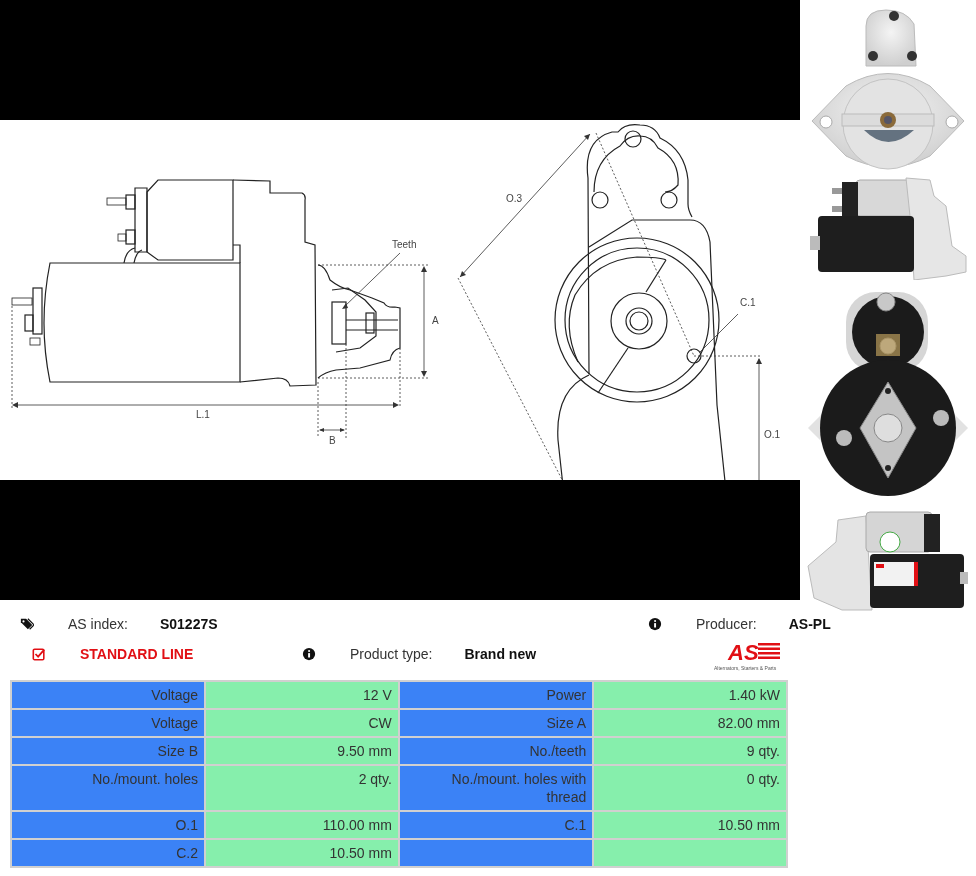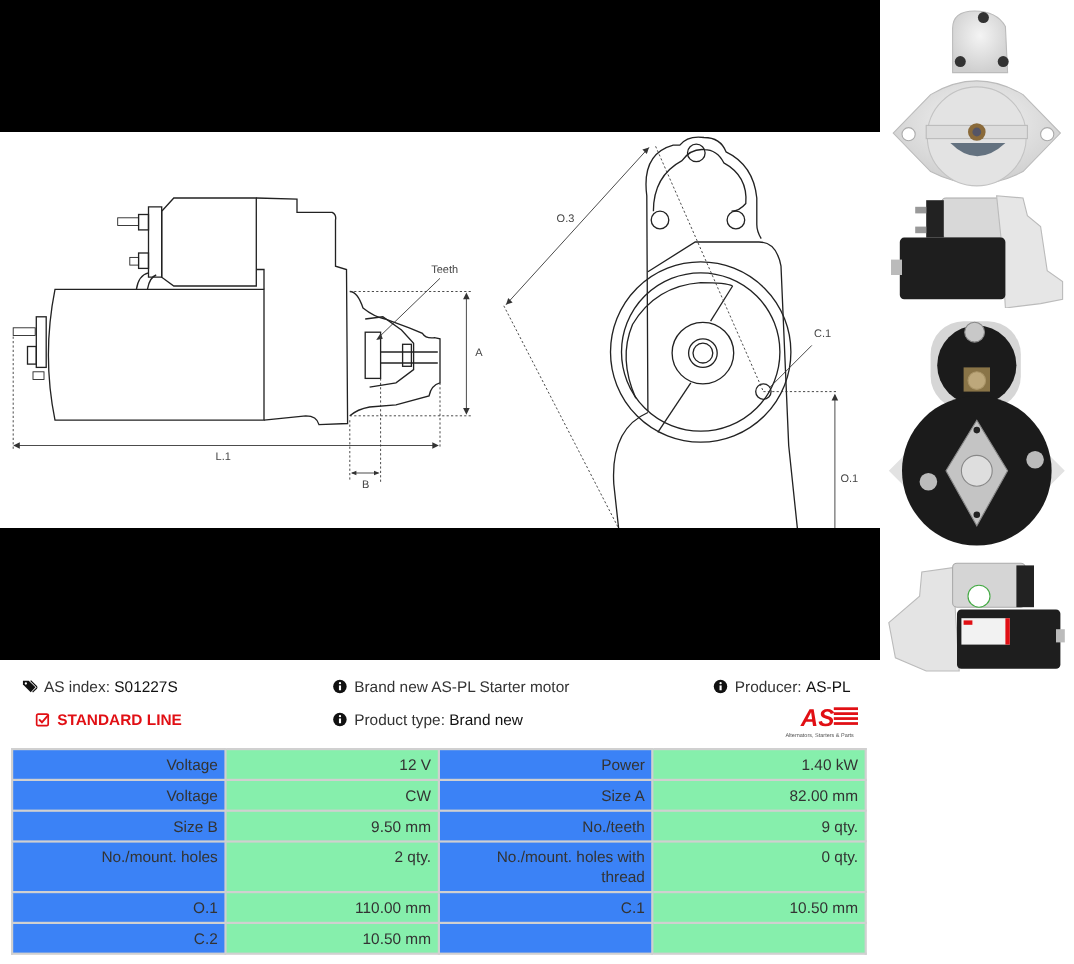--- a/index.html
+++ b/index.html
@@ -12,22 +12,22 @@
   .black-bar.bottom { top: 480px; height: 120px; }
   .drawing { position: absolute; left: 0; top: 120px; width: 800px; height: 360px; }
   .drawing svg { width: 800px; height: 360px; display: block; }
   .dim-label { font-family: "Liberation Sans", sans-serif; font-size: 10px; fill: #444; }
 
   .thumbs { position: absolute; left: 800px; top: 0; width: 176px; height: 620px; }
   .thumb { position: absolute; left: 6px; width: 164px; cursor: pointer; }
   .thumb svg { display: block; width: 100%; height: 100%; }
 
   .info { position: absolute; left: 0; top: 610px; width: 800px; height: 60px; font-size: 14px; color: #333; }
-  .info-item { position: absolute; display: flex; align-items: center; white-space: nowrap; }
-  .info-item b { font-weight: normal; color: #111; margin-left: 4px; }
+  .info-item { position: absolute; display: flex; align-items: center; white-space: nowrap; gap: 28px; }
+  .info-item b { font-weight: bold; color: #111; margin-left: 4px; }
   .info-item .ic { width: 14px; height: 14px; margin-right: 6px; display: inline-flex; }
   .info-item .ic svg { width: 14px; height: 14px; }
   .std-line { color: #e10f14; font-weight: bold; padding-left: 12px; }
   .logo { position: absolute; left: 700px; top: 28px; width: 94px; height: 34px; }
 
   .spec-table { position: absolute; left: 10px; top: 680px; width: 778px; border-collapse: collapse; font-size: 14px; color: #333; }
   .spec-table td { border: 2px solid #d0d0d0; padding: 4px 6px 4px 6px; text-align: right; vertical-align: top; line-height: 18px; }
   .spec-table td.lbl { background: #3b82f6; width: 195px; }
   .spec-table td.val { background: #86efac; width: 195px; }
   .spec-table tr.tall td { height: 44px; }
@@ -232,30 +232,20 @@
   </div>
   <div class="info-item std-line" style="left:20px;top:36px;">
     <span class="ic">
       <svg viewBox="0 0 16 16">
           <rect x="1.5" y="2.5" width="12" height="12" rx="1.5" fill="none" stroke="#e10f14" stroke-width="1.8"></rect>
           <path d="M4 8 L7 11 L14 3" stroke="#e10f14" stroke-width="2" fill="none"></path>
         </svg>
     </span>
     <span>STANDARD LINE</span>
   </div>
-  <div class="info-item" style="left:302px;top:6px;">
-    <span class="ic">
-      <svg viewBox="0 0 16 16">
-          <circle cx="8" cy="8" r="7" fill="#111"></circle>
-          <rect x="7" y="7" width="2.2" height="5" fill="#fff"></rect>
-          <circle cx="8.1" cy="4.6" r="1.2" fill="#fff"></circle>
-        </svg>
-    </span>
-    <span>Brand new AS-PL Starter motor</span>
-  </div>
   <div class="info-item" style="left:302px;top:36px;">
     <span class="ic">
       <svg viewBox="0 0 16 16">
           <circle cx="8" cy="8" r="7" fill="#111"></circle>
           <rect x="7" y="7" width="2.2" height="5" fill="#fff"></rect>
           <circle cx="8.1" cy="4.6" r="1.2" fill="#fff"></circle>
         </svg>
     </span>
     <span>Product type:</span>
     <b>Brand new</b>

